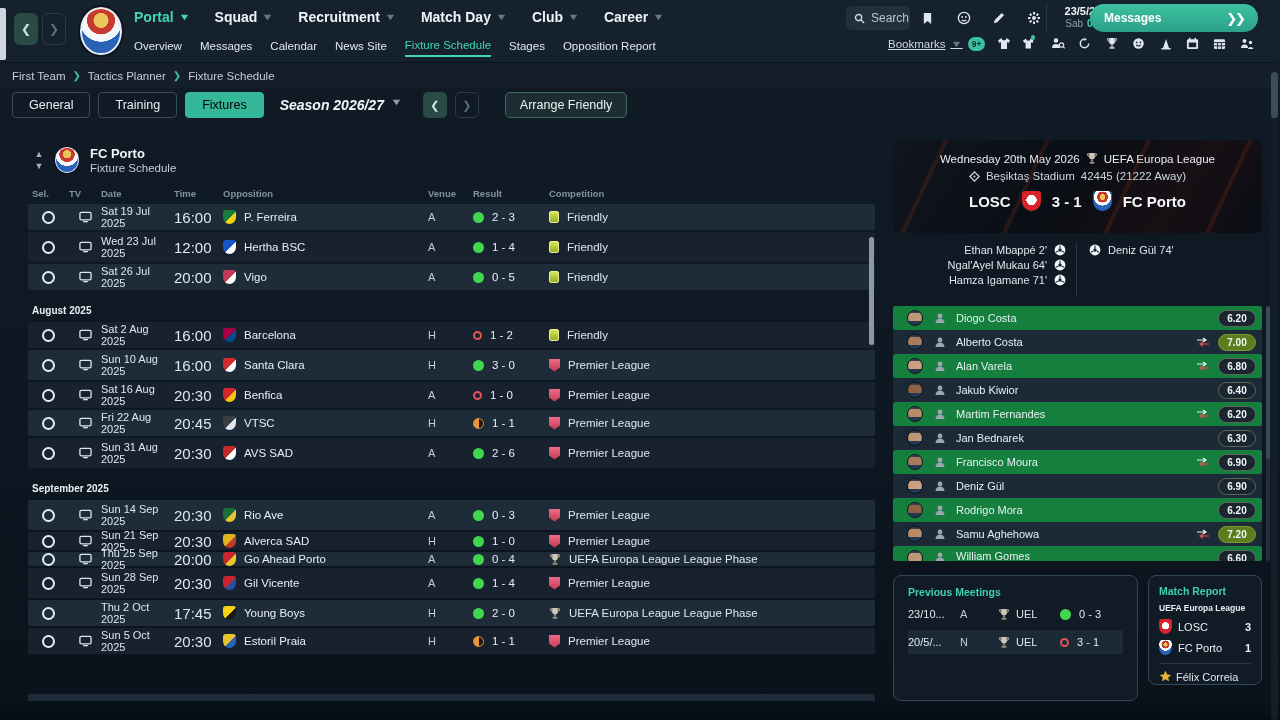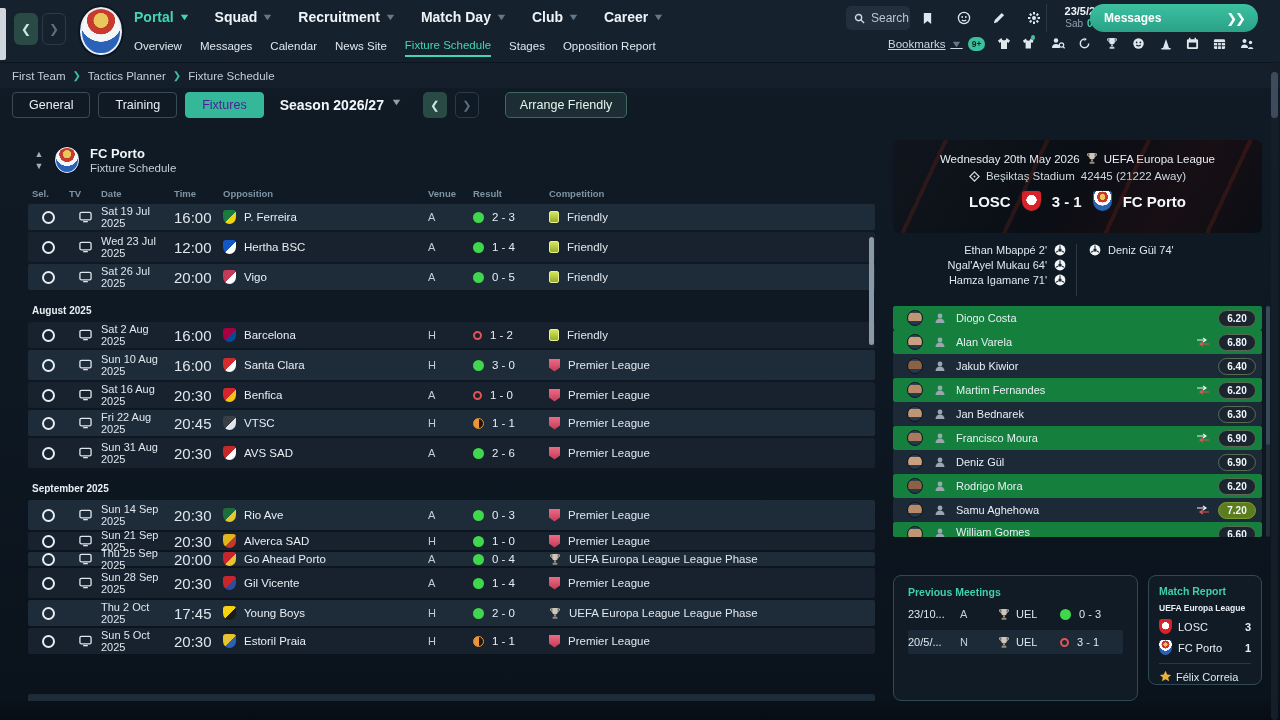--- a/index.html
+++ b/index.html
@@ -41,22 +41,22 @@
   .bookmarks .chev { font-size:9px; color:#64788a; transform:scaleX(1.4); }
   .iconrow { position:absolute; left:968px; top:35px; display:flex; gap:10px; align-items:center; }
   .iconrow .ic { width:17px; height:17px; display:flex; align-items:center; justify-content:center; color:#dfe7ee; font-size:12px; }
   .badge9 { background:#3cc1a0; color:#0c2a24; border-radius:8px; font-size:8.5px; font-weight:bold; padding:2px 4px; }
   
   .crumbbar { position:absolute; left:0; top:62px; width:1280px; height:26px; background:#141f2b; border-top:1px solid #0c141d; display:flex; align-items:center; padding-left:12px; gap:7px; font-size:11.5px; color:#c2cdd7; }
   .crumbbar .sep { color:#3cc1a0; font-size:10px; }
   
   .toolbar { position:absolute; left:0; top:88px; width:1280px; height:34px; display:flex; align-items:center; gap:8px; padding-left:12px; }
   .tab { height:26px; padding:0 16px; display:flex; align-items:center; border:1px solid #36461e00; border-radius:4px; font-size:12.5px; color:#e8eef4; border:1px solid #3a4a58; cursor:pointer; }
-  .tab.active { background:#35b899; border-color:#35b899; color:#4c1d95; }
-  .season { display:flex; gap:8px; font-size:14px; font-weight:bold; color:#f2f6fa; margin-left:8px; cursor:pointer; }
+  .tab.active { background:#35b899; border-color:#35b899; color:#000000; }
+  .season { display:flex; gap:8px; font-size:14px; font-weight:bold; color:#f2f6fa; margin-left:8px; cursor:pointer;font-style:italic; }
   .season .chev { font-size:9px; color:#8fa0af; transform:scaleX(1.4); }
   .mini { width:24px; height:26px; border-radius:5px; display:flex; align-items:center; justify-content:center; font-size:11px; cursor:pointer; }
   .mini.back { background:#2a4a45; color:#cfe8e0; margin-left:14px; }
   .mini.fwd { border:1px solid #2c3a48; color:#5d6e7d; }
   .btn-arrange { height:26px; margin-left:18px; padding:0 14px; display:flex; align-items:center; background:#1c2e33; border:1px solid #3f6a60; border-radius:5px; font-size:12.5px; color:#e8f4ef; cursor:pointer; }
   
   .fixpanel { position:absolute; left:28px; top:140px; width:847px; }
   .fixtitle { display:flex; align-items:center; height:40px; }
   .updown { display:flex; flex-direction:column; gap:2px; width:22px; align-items:center; color:#9fb0bf; font-size:9px; cursor:pointer; }
   .crest-md { width:26px; height:28px; border-radius:50%; background:
@@ -855,20 +855,37 @@
         <span class="avatar" style="background: linear-gradient(rgb(57, 66, 77) 0px, rgb(57, 66, 77) 12%, rgb(189, 150, 115) 12%, rgb(189, 150, 115) 72%, rgb(38, 56, 79) 72%);"></span>
         <span class="posicon">
           <svg width="12" height="12" viewBox="0 0 12 12">
             <circle cx="6" cy="4" r="2.4" fill="#9aa7b3"></circle>
             <path d="M1.5 11a4.5 4.5 0 0 1 9 0z" fill="#9aa7b3"></path>
           </svg>
         </span>
         <span class="pname">Diogo Costa</span>
         <span class="ratepill">6.20</span>
       </div>
+      <div class="prow light">
+        <span class="avatar" style="background: linear-gradient(rgb(57, 66, 77) 0px, rgb(57, 66, 77) 12%, rgb(168, 123, 92) 12%, rgb(168, 123, 92) 72%, rgb(38, 56, 79) 72%);"></span>
+        <span class="posicon">
+          <svg width="12" height="12" viewBox="0 0 12 12">
+            <circle cx="6" cy="4" r="2.4" fill="#9aa7b3"></circle>
+            <path d="M1.5 11a4.5 4.5 0 0 1 9 0z" fill="#9aa7b3"></path>
+          </svg>
+        </span>
+        <span class="pname">Alberto Costa</span>
+        <span class="subarr">
+          <svg width="14" height="10" viewBox="0 0 14 10">
+            <path d="M1 3h8M7 1l3 2-3 2" stroke="#e8eef4" stroke-width="1.2" fill="none"></path>
+            <path d="M13 7H5M7 5L4 7l3 2" stroke="#e05555" stroke-width="1.2" fill="none"></path>
+          </svg>
+        </span>
+        <span class="ratepill good">7.00</span>
+      </div>
       <div class="prow dark">
         <span class="avatar" style="background: linear-gradient(rgb(57, 66, 77) 0px, rgb(57, 66, 77) 12%, rgb(202, 160, 126) 12%, rgb(202, 160, 126) 72%, rgb(38, 56, 79) 72%);"></span>
         <span class="posicon">
           <svg width="12" height="12" viewBox="0 0 12 12">
             <circle cx="6" cy="4" r="2.4" fill="#9aa7b3"></circle>
             <path d="M1.5 11a4.5 4.5 0 0 1 9 0z" fill="#9aa7b3"></path>
           </svg>
         </span>
         <span class="pname">Alan Varela</span>
         <span class="subarr">

